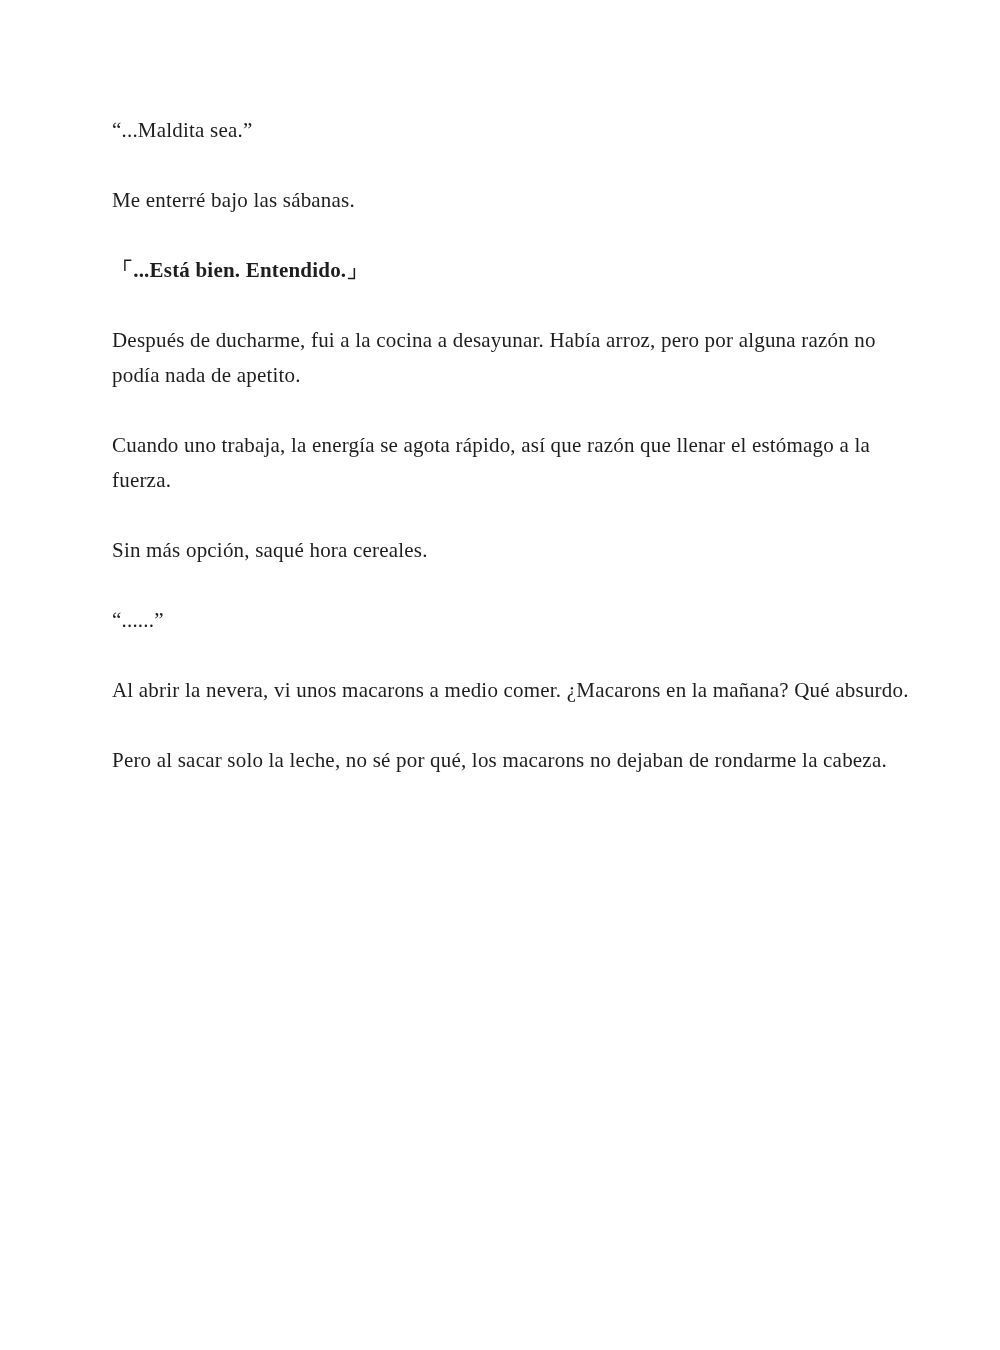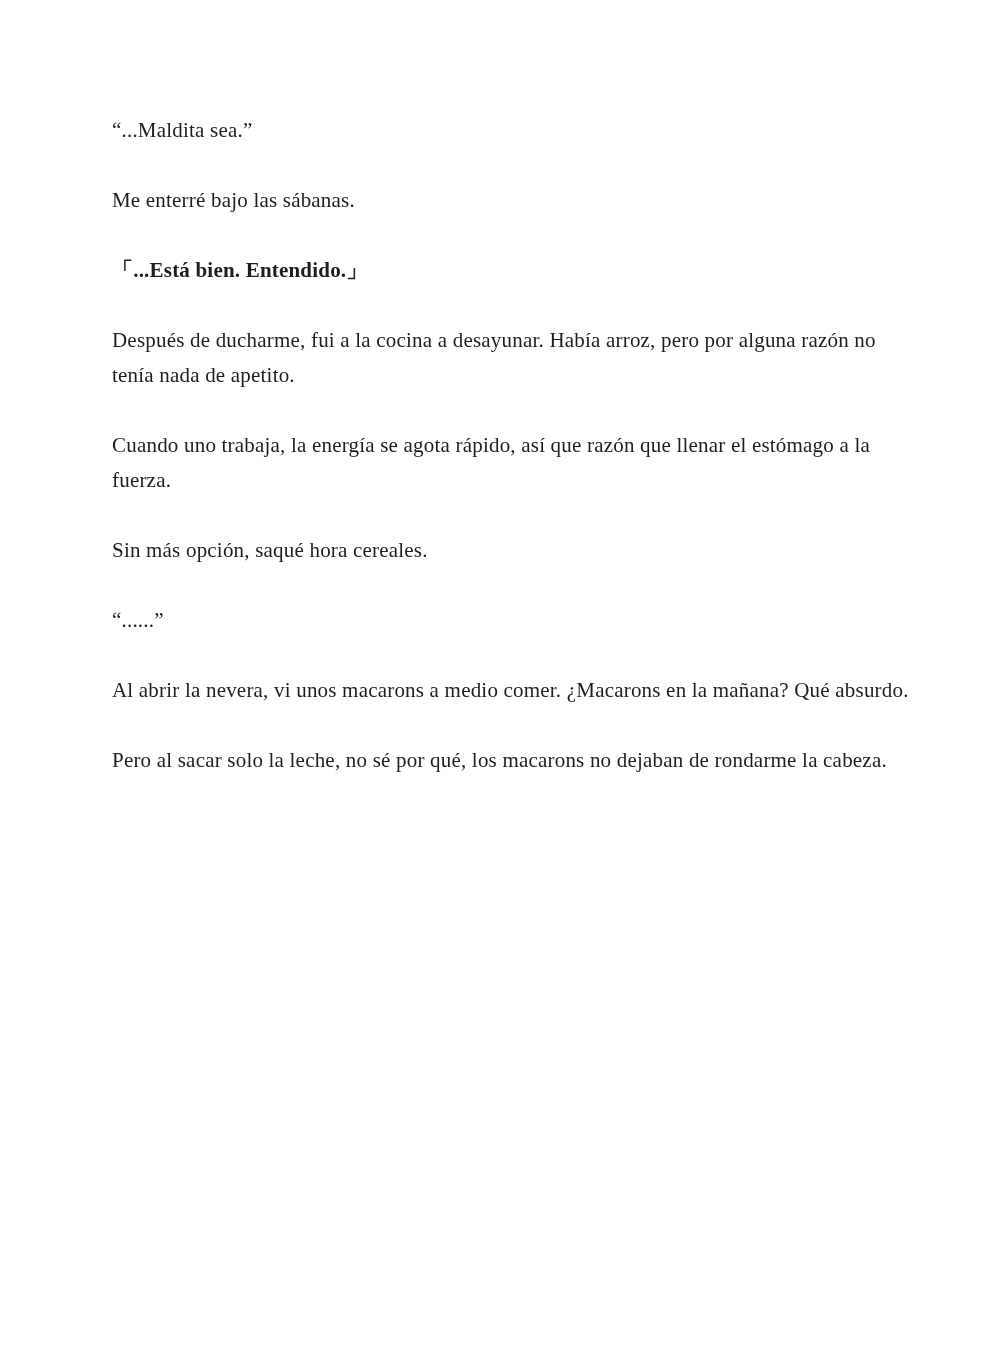--- a/index.html
+++ b/index.html
@@ -31,19 +31,19 @@
       font-weight: bold;
     }
   </style>
 </head>
 <body>
 
 <div class="page">
   <p class="para">“...Maldita sea.”</p>
   <p class="para">Me enterré bajo las sábanas.</p>
   <p class="para indent-bracket">「...Está bien. Entendido.」</p>
-  <p class="para">Después de ducharme, fui a la cocina a desayunar. Había arroz, pero por alguna razón no tenía nada de apetito.</p>
+  <p class="para">Después de ducharme, fui a la cocina a desayunar. Había arroz, pero por alguna razón no podía nada de apetito.</p>
   <p class="para">Cuando uno trabaja, la energía se agota rápido, así que razón que llenar el estómago a la fuerza.</p>
   <p class="para">Sin más opción, saqué hora cereales.</p>
   <p class="para">“......”</p>
   <p class="para">Al abrir la nevera, vi unos macarons a medio comer. ¿Macarons en la mañana? Qué absurdo.</p>
   <p class="para">Pero al sacar solo la leche, no sé por qué, los macarons no dejaban de rondarme la cabeza.</p>
 </div>
 
 </body></html>

